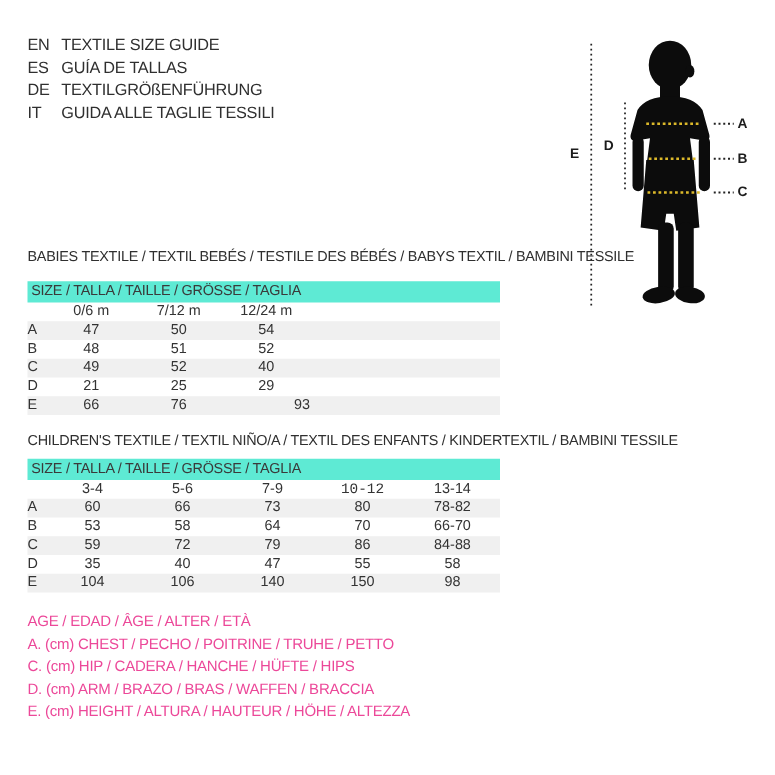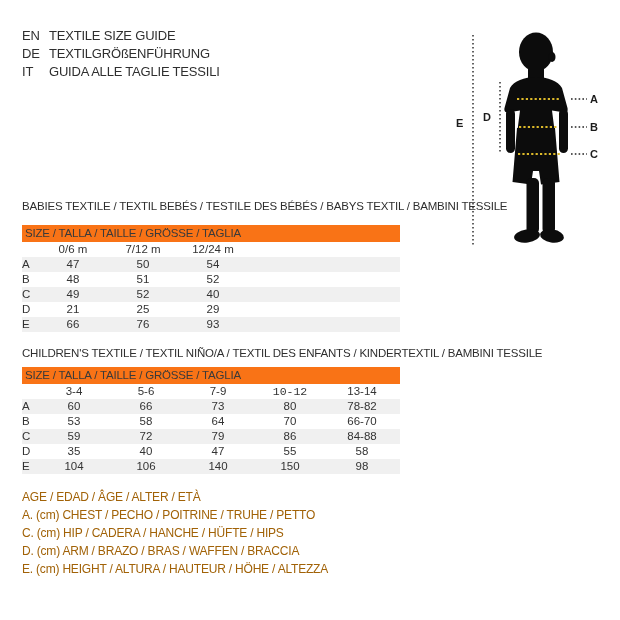--- a/index.html
+++ b/index.html
@@ -13,44 +13,48 @@
   .lang-code{width:27px;flex:0 0 27px;}
   .lang-label{white-space:nowrap;}
 
   
   .figure-svg{position:absolute;left:440px;top:10px;width:180px;height:250px;}
   .measure-label{position:absolute;font-size:11px;font-weight:700;color:#1c1c1c;line-height:12px;}
 
   
   .section-title{position:absolute;left:22px;font-size:11.5px;line-height:14px;color:#2f2f2f;letter-spacing:-0.2px;white-space:nowrap;}
   .size-bar{
-    position:absolute;left:22px;width:378px;height:17px;background:#f97316;
+    position:absolute;left:22px;width:378px;height:17px;background:#5eead4;
     font-size:11.5px;line-height:17px;padding-left:3px;box-sizing:border-box;
     color:#3a3a3a;letter-spacing:-0.2px;white-space:nowrap;
   }
   .size-table{position:absolute;left:22px;width:378px;}
   .srow{display:flex;height:15px;line-height:15px;font-size:11.5px;color:#333;}
   .srow .rl{width:16px;flex:0 0 16px;text-align:left;}
   .srow .cv{text-align:center;flex:0 0 auto;}
   .tbody .srow:nth-child(odd){background:#f0f0f0;}
   .thead{position:absolute;left:22px;}
 
   
   .legend{position:absolute;left:22px;top:488px;}
-  .legend-line{height:18px;line-height:18px;font-size:12px;color:#a16207;letter-spacing:-0.2px;white-space:nowrap;}
+  .legend-line{height:18px;line-height:18px;font-size:12px;color:#ec4899;letter-spacing:-0.2px;white-space:nowrap;}
 </style>
 </head>
 <body>
 
 <div class="sheet">
 
   <div class="langs">
     <div class="lang-row">
       <span class="lang-code">EN</span>
       <span class="lang-label">TEXTILE SIZE GUIDE</span>
+    </div>
+    <div class="lang-row">
+      <span class="lang-code">ES</span>
+      <span class="lang-label">GUÍA DE TALLAS</span>
     </div>
     <div class="lang-row">
       <span class="lang-code">DE</span>
       <span class="lang-label">TEXTILGRÖßENFÜHRUNG</span>
     </div>
     <div class="lang-row">
       <span class="lang-code">IT</span>
       <span class="lang-label">GUIDA ALLE TAGLIE TESSILI</span>
     </div>
   </div>
@@ -121,21 +125,21 @@
       <div class="srow">
         <span class="rl">D</span>
         <span class="cv" style="width: 70px;">21</span>
         <span class="cv" style="width: 70px;">25</span>
         <span class="cv" style="width: 70px;">29</span>
       </div>
       <div class="srow">
         <span class="rl">E</span>
         <span class="cv" style="width: 70px;">66</span>
         <span class="cv" style="width: 70px;">76</span>
-        <span class="cv" style="width: 70px;">93</span>
+        <span class="cv" style="width: 70px; text-align: right;">93</span>
       </div>
     </div>
 
   <div class="section-title" style="top:346px;">CHILDREN'S TEXTILE / TEXTIL NIÑO/A / TEXTIL DES ENFANTS / KINDERTEXTIL / BAMBINI TESSILE</div>
   <div class="size-bar" style="top:367px;">SIZE / TALLA / TAILLE / GRÖSSE / TAGLIA</div>
   <div class="srow thead" style="top:384px;">
       <span class="rl"></span>
       <span class="cv" style="width: 72px;">3-4</span>
       <span class="cv" style="width: 72px;">5-6</span>
       <span class="cv" style="width: 72px; text-align: center;">7-9</span>

